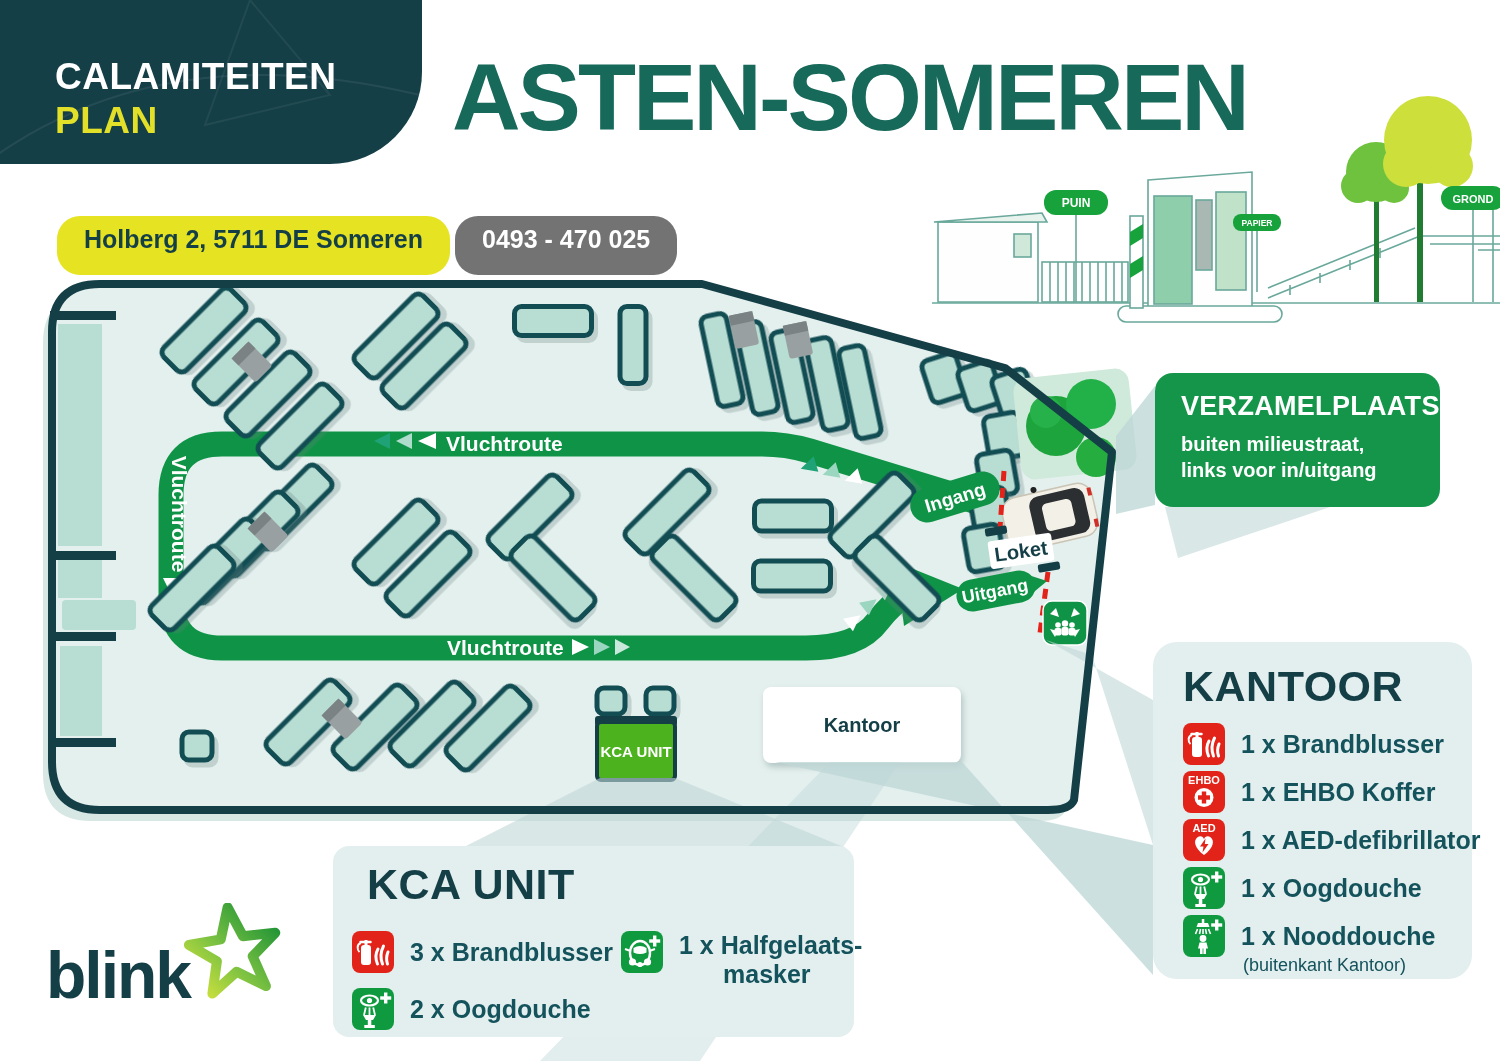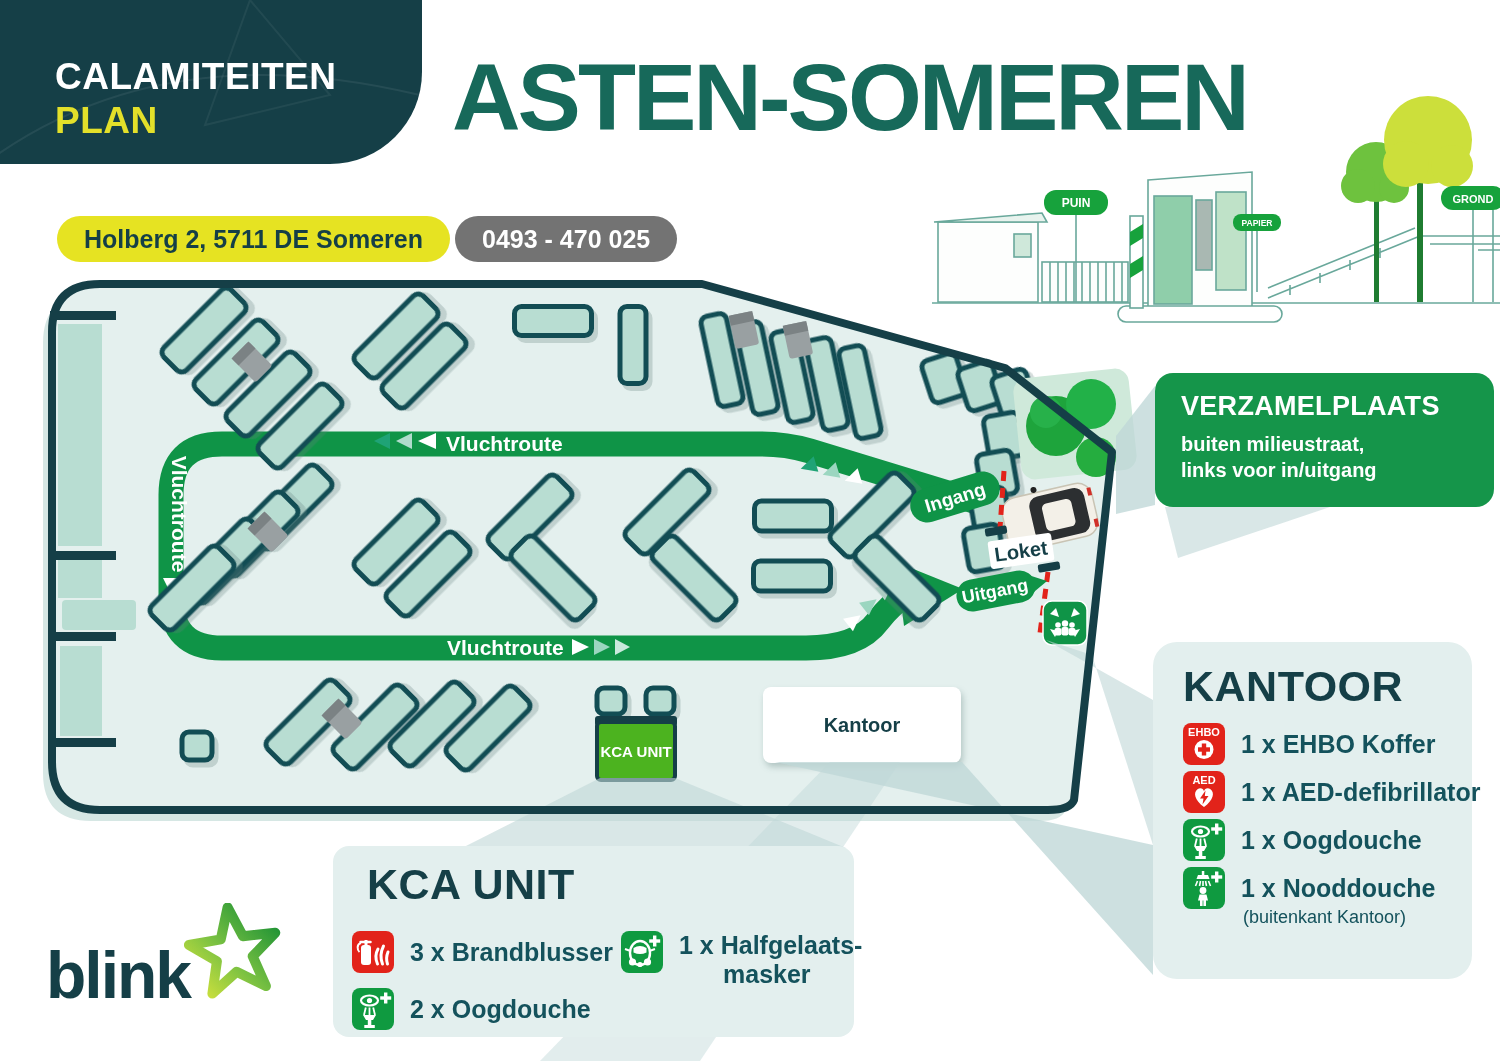--- a/index.html
+++ b/index.html
@@ -9,27 +9,27 @@
   
   #header{left:0;top:0;width:422px;height:164px;background:#153f47;
           border-radius:0 0 92px 0;z-index:5;}
   #header .deco{position:absolute;inset:0;}
   #hdr-line1{position:absolute;left:55px;top:56px;font-size:37px;font-weight:800;
              color:#ffffff;letter-spacing:.5px;}
   #hdr-line2{position:absolute;left:55px;top:100px;font-size:37px;font-weight:800;
              color:#e3e02a;letter-spacing:.5px;}
   #page-title{left:452px;top:50px;font-size:95px;font-weight:800;color:#17695a;
               letter-spacing:-3px;line-height:1;z-index:5;white-space:nowrap;}
-  .badge{height:46px;line-height:46px;border-radius:23px;padding:0 27px;
+  .badge{height:59px;line-height:46px;border-radius:23px;padding:0 27px;
          font-size:25px;font-weight:800;z-index:5;white-space:nowrap;}
   #addr-badge{left:57px;top:216px;background:#e6e322;color:#153f47;}
   #phone-badge{left:455px;top:216px;background:#737373;color:#ffffff;}
   
   .panel{z-index:6;}
-  #verz-panel{left:1155px;top:373px;width:339px;height:134px;background:#15954a;
+  #verz-panel{left:1155px;top:373px;width:285px;height:134px;background:#15954a;
               border-radius:18px;color:#fff;box-sizing:border-box;padding:18px 26px;}
   #verz-panel .t{font-size:27px;font-weight:800;letter-spacing:.3px;}
   #verz-panel .b{margin-top:10px;font-size:20px;font-weight:600;line-height:1.28;}
   #kantoor-panel{left:1153px;top:642px;width:319px;height:337px;background:#e3efee;
                  border-radius:24px;box-sizing:border-box;padding:20px 0 0 30px;}
   #kantoor-panel .t, #kca-panel .t{font-size:43px;font-weight:800;color:#153f47;letter-spacing:.5px;}
   .eq-row{display:flex;align-items:center;gap:16px;margin-top:6px;}
   .eq-row .lbl{font-size:25px;font-weight:700;color:#14525c;white-space:nowrap;}
   .eq-note{font-size:18px;font-weight:400;color:#14525c;margin:-2px 0 0 60px;}
   .ic{width:42px;height:42px;flex:0 0 42px;display:block;}
@@ -306,20 +306,31 @@
   <div class="t">VERZAMELPLAATS</div>
   <div class="b">
     <span>buiten milieustraat,</span><br>
     <span>links voor in/uitgang</span>
   </div>
 </div>
 
 <div id="kantoor-panel" class="abs panel">
   <div class="t">KANTOOR</div>
 
+  <div class="eq-row">
+    <svg class="ic" viewBox="0 0 42 42">
+      <rect width="42" height="42" rx="8" fill="#e2231a"></rect>
+      <rect x="9" y="14" width="10" height="20" rx="3" fill="#fff"></rect>
+      <rect x="12.5" y="9" width="3" height="5" fill="#fff"></rect>
+      <path d="M8.5 11 h10" stroke="#fff" stroke-width="2.5" stroke-linecap="round"></path>
+      <path d="M9 12 C4.5 13 5 19 7.5 21" stroke="#fff" stroke-width="2" fill="none"></path>
+      <path d="M25.5 33 Q22 25 26 18 M30.5 33 Q27 24 31.5 15 M35.5 33 Q33.5 27 36 21" stroke="#fff" stroke-width="3" fill="none" stroke-linecap="round"></path>
+    </svg>
+    <span class="lbl">1 x Brandblusser</span>
+  </div>
 
   <div class="eq-row">
     <svg class="ic" viewBox="0 0 42 42">
       <rect width="42" height="42" rx="8" fill="#e2231a"></rect>
       <text x="21" y="13" text-anchor="middle" font-size="11" font-weight="800" fill="#fff">EHBO</text>
       <circle cx="21" cy="26.5" r="9.5" fill="#fff"></circle>
       <rect x="18.8" y="20.5" width="4.4" height="12" fill="#e2231a"></rect>
       <rect x="15" y="24.3" width="12" height="4.4" fill="#e2231a"></rect>
     </svg>
     <span class="lbl">1 x EHBO Koffer</span>

